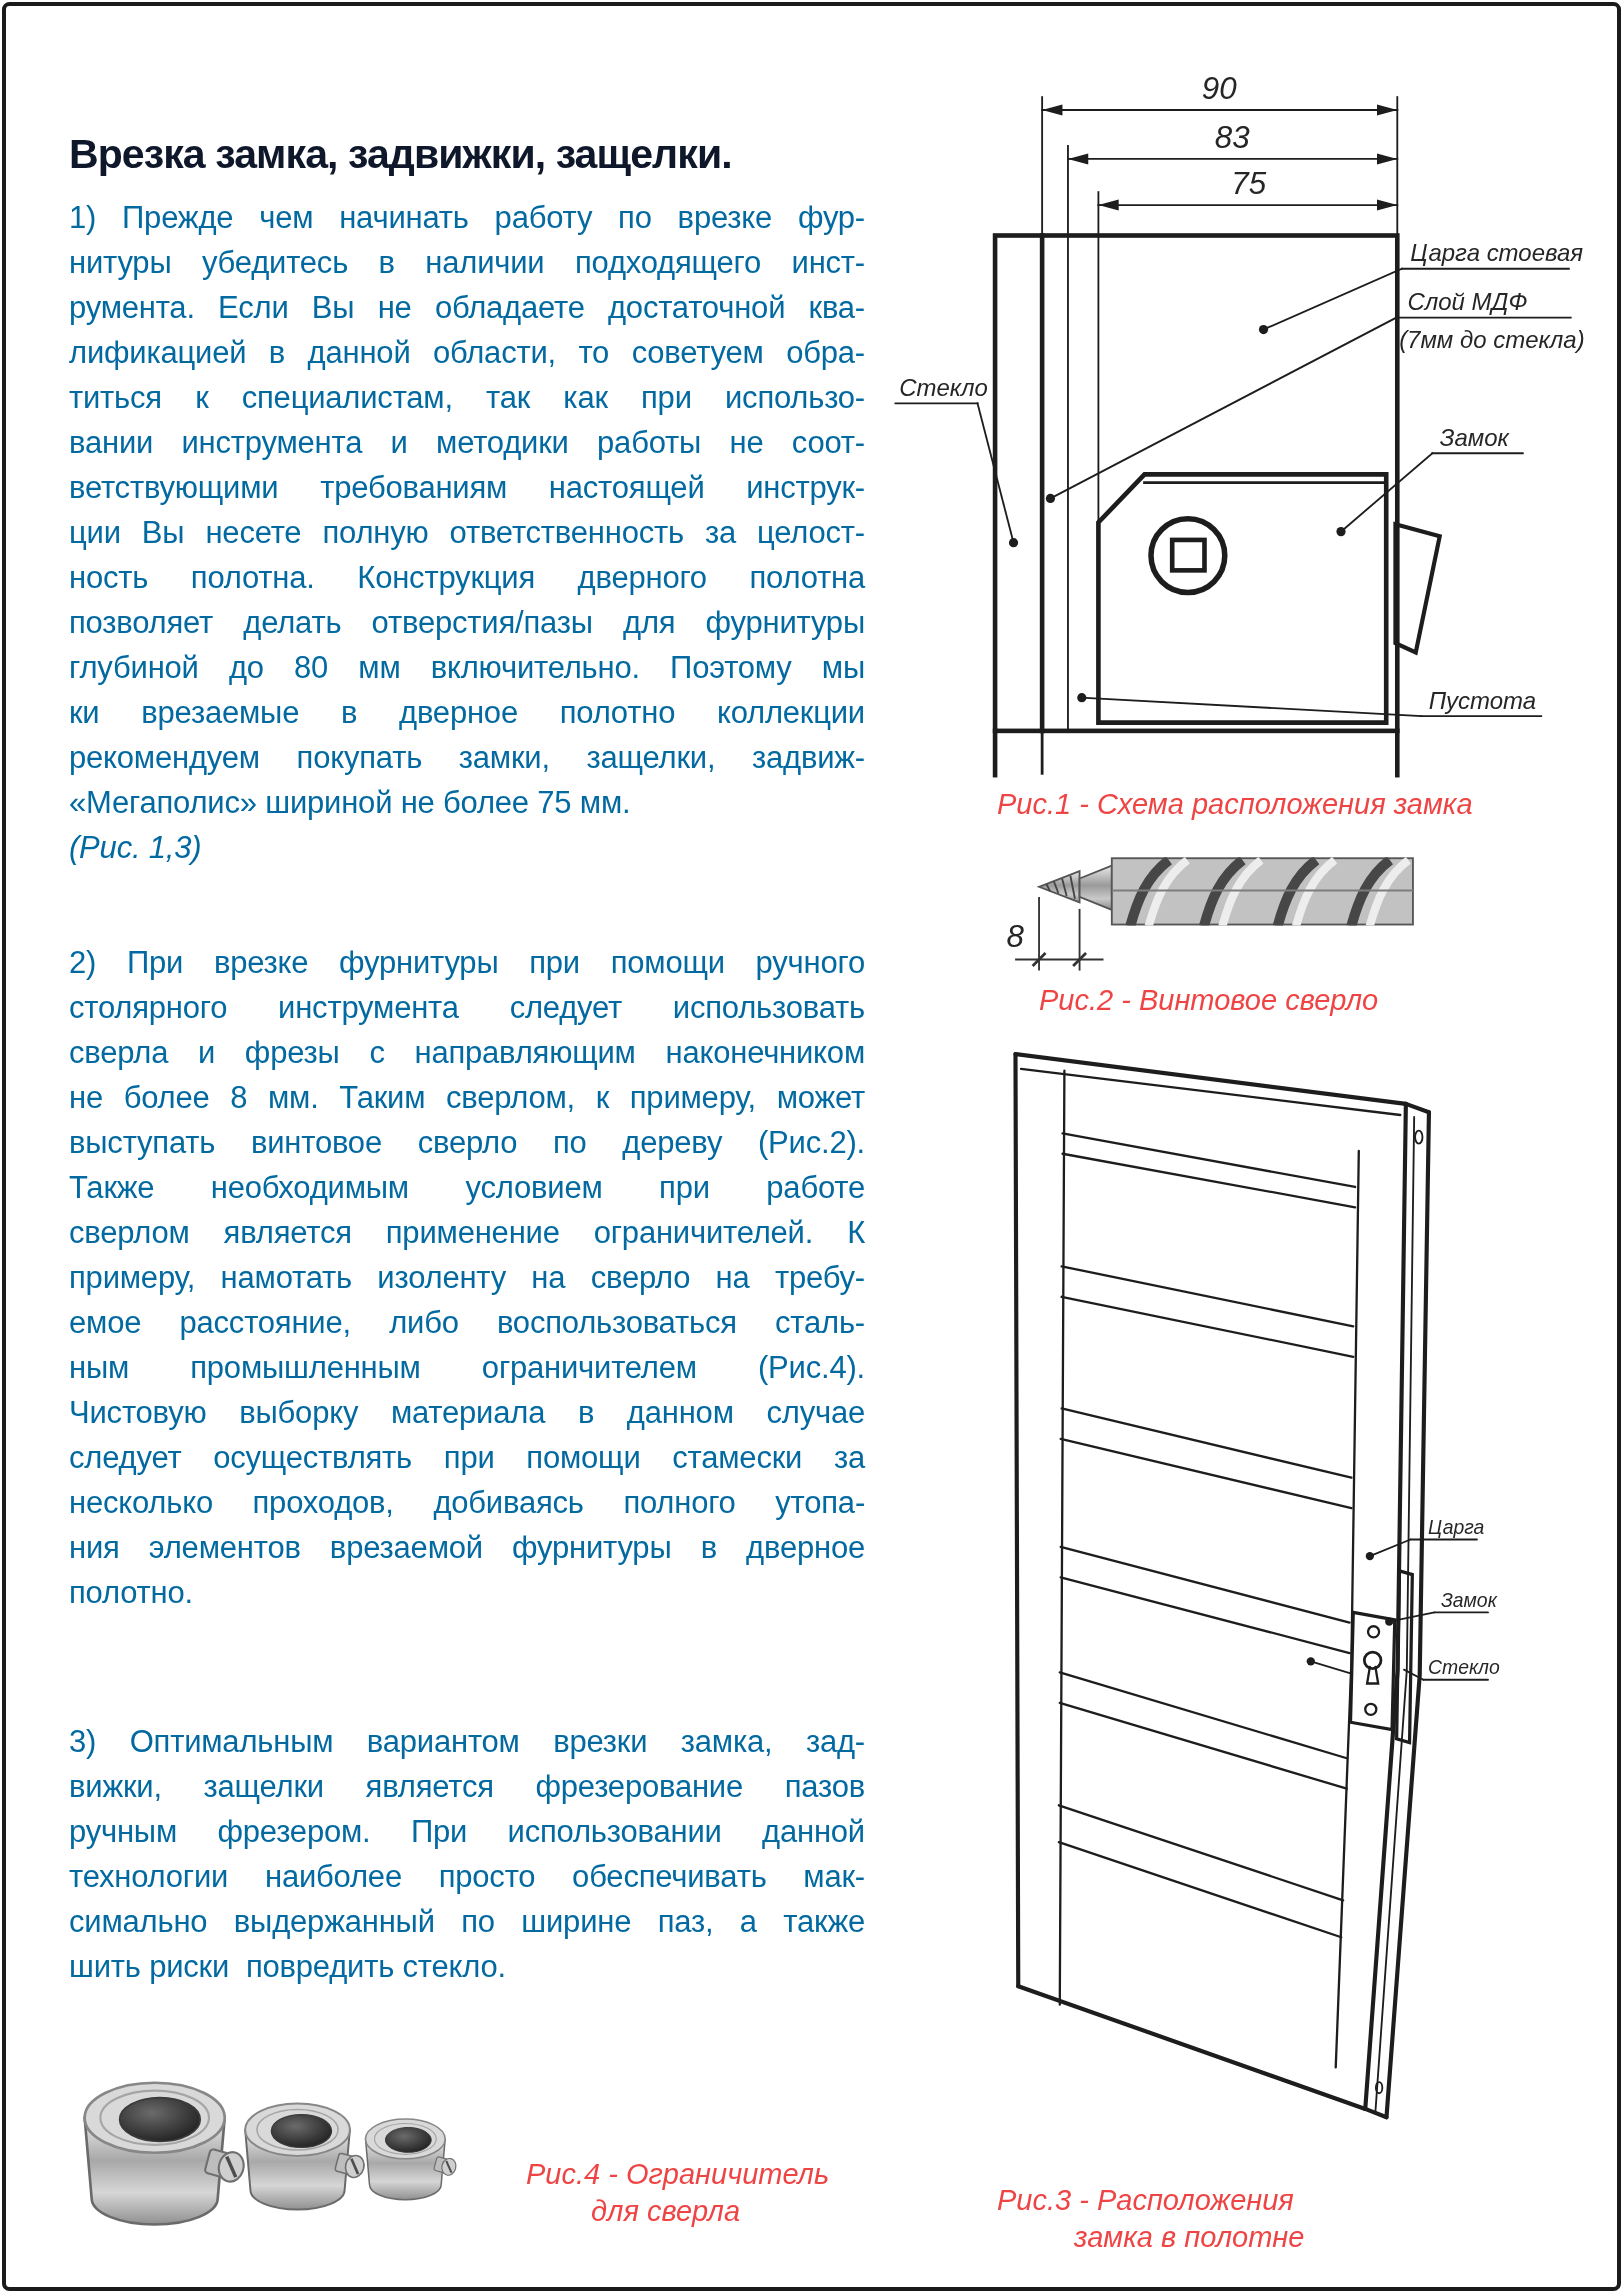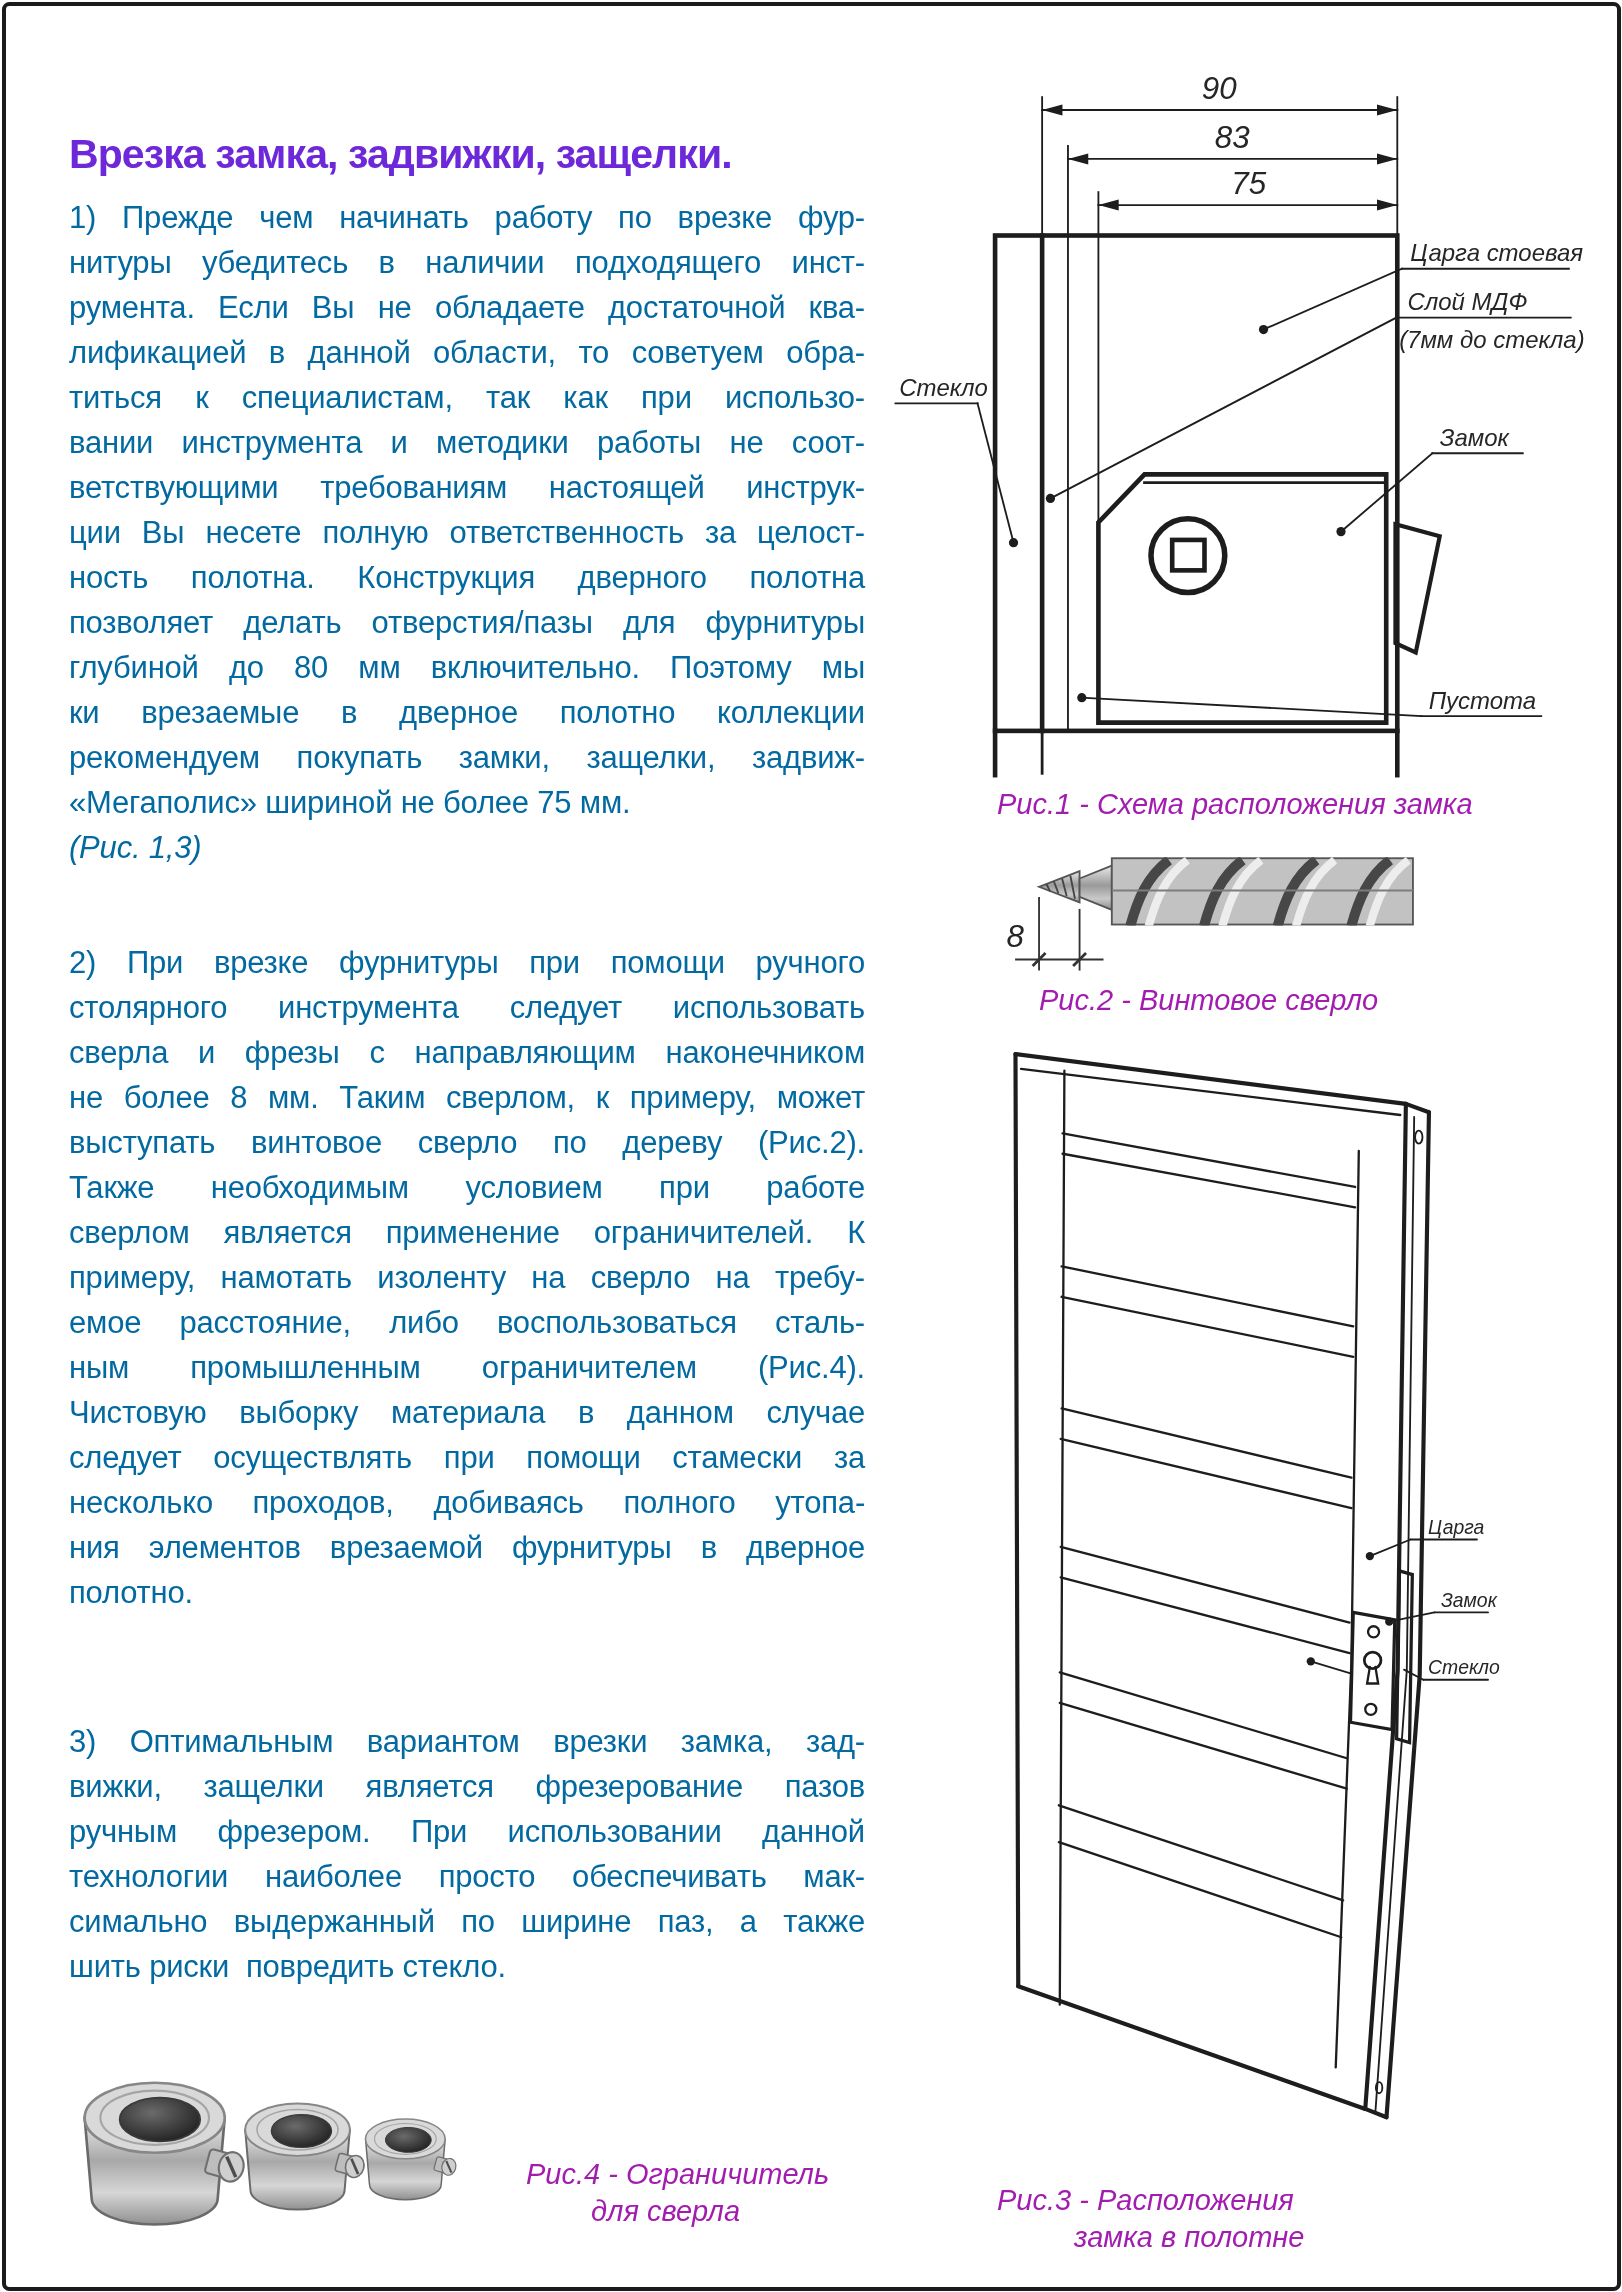--- a/index.html
+++ b/index.html
@@ -1,26 +1,26 @@
 <!DOCTYPE html>
 <html style="font-size:14.8px"><head>
 <meta charset="utf-8">
 <style>
   html,body{margin:0;padding:0;}
   body{
     width:1623px;height:2293px;position:relative;background:#ffffff;
     font-family:"Liberation Sans",sans-serif;color:#2b2b2b;overflow:hidden;
   }
   .frame{position:absolute;left:1.8px;top:1.8px;right:1.8px;bottom:1.8px;border:4.6px solid #1b1b1b;border-radius:7.4px;}
-  .title{position:absolute;left:69px;top:87px;width:831px;font-size:41px;font-weight:bold;letter-spacing:-0.9px;color:#6d28d9;margin-top:44px;}
+  .title{position:absolute;left:69px;top:87px;width:831px;font-size:41px;font-weight:bold;letter-spacing:-0.9px;color:#0f172a;margin-top:44px;}
   .para{position:absolute;left:69px;width:796px;font-size:31px;line-height:45px;letter-spacing:-0.2px;color:#0369a1;}
   .jline{text-align:justify;text-align-last:justify;white-space:pre-wrap;}
   .para .jline:last-child{text-align-last:left;}
   .fig-ref{font-style:italic;line-height:45px;}
-  .caption{position:absolute;font-style:italic;font-size:29px;color:#a21caf;white-space:nowrap;}
+  .caption{position:absolute;font-style:italic;font-size:29px;color:#ef4444;white-space:nowrap;}
   svg{position:absolute;overflow:visible;}
   .dim{font:italic 34px "Liberation Sans",sans-serif;fill:#262626;}
   .lbl1{font:italic 26px "Liberation Sans",sans-serif;fill:#262626;}
   .lbl3{font:italic 21px "Liberation Sans",sans-serif;fill:#262626;}
 </style>
 </head>
 <body>
 
 <div class="frame"></div>
 

